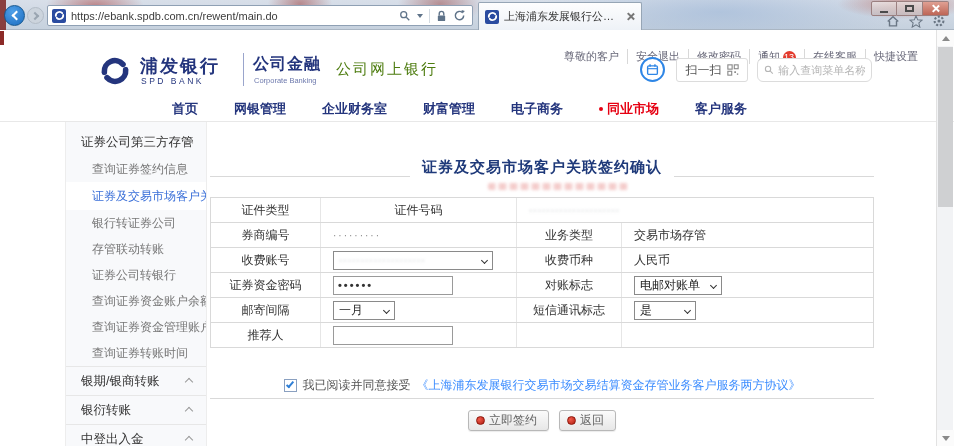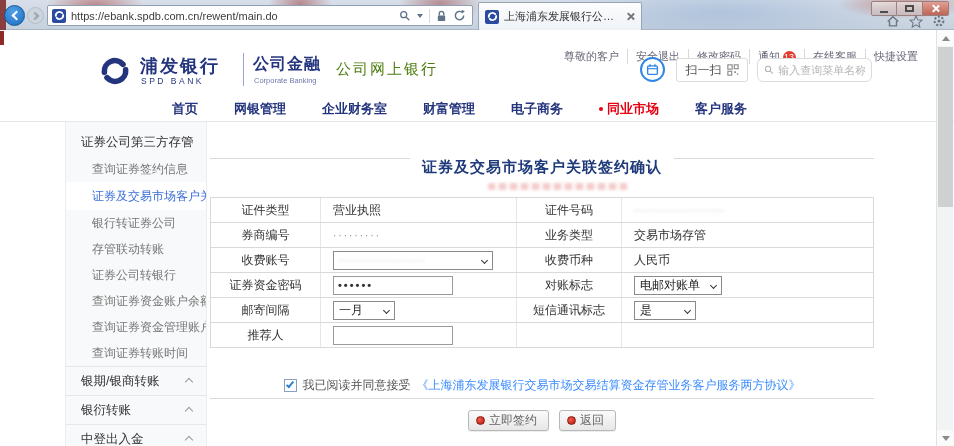--- a/index.html
+++ b/index.html
@@ -96,21 +96,21 @@
   .sidebar { position:absolute; left:65px; top:92px; width:142px; height:324px; background:#f8f9fb;
     border-left:1px solid #ededed; border-right:1px solid #ededed; padding-top:6px; overflow:hidden; }
   .sb-h { height:28px; display:flex; align-items:center; padding-left:15px; padding-right:12px; font-size:12.5px; color:#333; cursor:pointer; position:relative;}
   .sb-item { height:26px; display:flex; align-items:center; padding-left:26px; font-size:12px; color:#777; cursor:pointer;
     white-space:nowrap; overflow:hidden; }
   .sb-item.selected { background:#fff; color:#3a6fd8; height:28px; }
   .sb-sep { height:1px; background:#e7e7e7; }
   .chev-up { position:absolute; right:14px; top:12px; width:6px; height:6px; border-left:1.5px solid #9a9a9a; border-top:1.5px solid #9a9a9a; transform:rotate(45deg); }
 
   
-  .page-title-row { position:absolute; left:210px; top:128px; width:664px; display:flex; align-items:flex-start; gap:12px; }
+  .page-title-row { position:absolute; left:210px; top:128px; width:664px; display:flex; align-items:flex-end; gap:12px; }
   .t-line { flex:1; height:1px; background:#d9d9d9; }
   .page-title { font-size:15px; font-weight:bold; color:#1f3a7a; letter-spacing:1px; }
   .red-smudge { position:absolute; left:488px; top:153px; width:140px; height:7px; border-radius:2px; opacity:.55;
     background:repeating-linear-gradient(90deg, rgba(215,70,66,.5) 0 7px, rgba(215,70,66,.08) 7px 11px); filter:blur(1.5px); }
 
   .f-table { position:absolute; left:210px; top:167px; width:664px; border:1px solid #d9d9d9; border-bottom:none; }
   .f-row { display:grid; grid-template-columns:110px 196px 105px 253px; height:25px; border-bottom:1px solid #d9d9d9; }
   .f-label { display:flex; align-items:center; justify-content:center; color:#333; border-right:1px solid #e6e6e6; font-size:12px; }
   .f-value { display:flex; align-items:center; padding-left:12px; border-right:1px solid #e6e6e6; font-size:12px; color:#333; overflow:hidden;}
   .f-value:last-child { border-right:none; }
@@ -326,21 +326,20 @@
     <div class="page-title-row">
       <span class="t-line"></span>
       <span class="page-title">证券及交易市场客户关联签约确认</span>
       <span class="t-line"></span>
     </div>
     <div class="red-smudge"></div>
 
     <div class="f-table">
       <div class="f-row">
         <div class="f-label">证件类型</div>
-        <div class="f-value">营业执照</div>
         <div class="f-label">证件号码</div>
         <div class="f-value">
             <span class="blurred">·····················</span>
           </div>
       </div>
       <div class="f-row">
         <div class="f-label">券商编号</div>
         <div class="f-value">
             <span class="dots">·········</span>
           </div>

